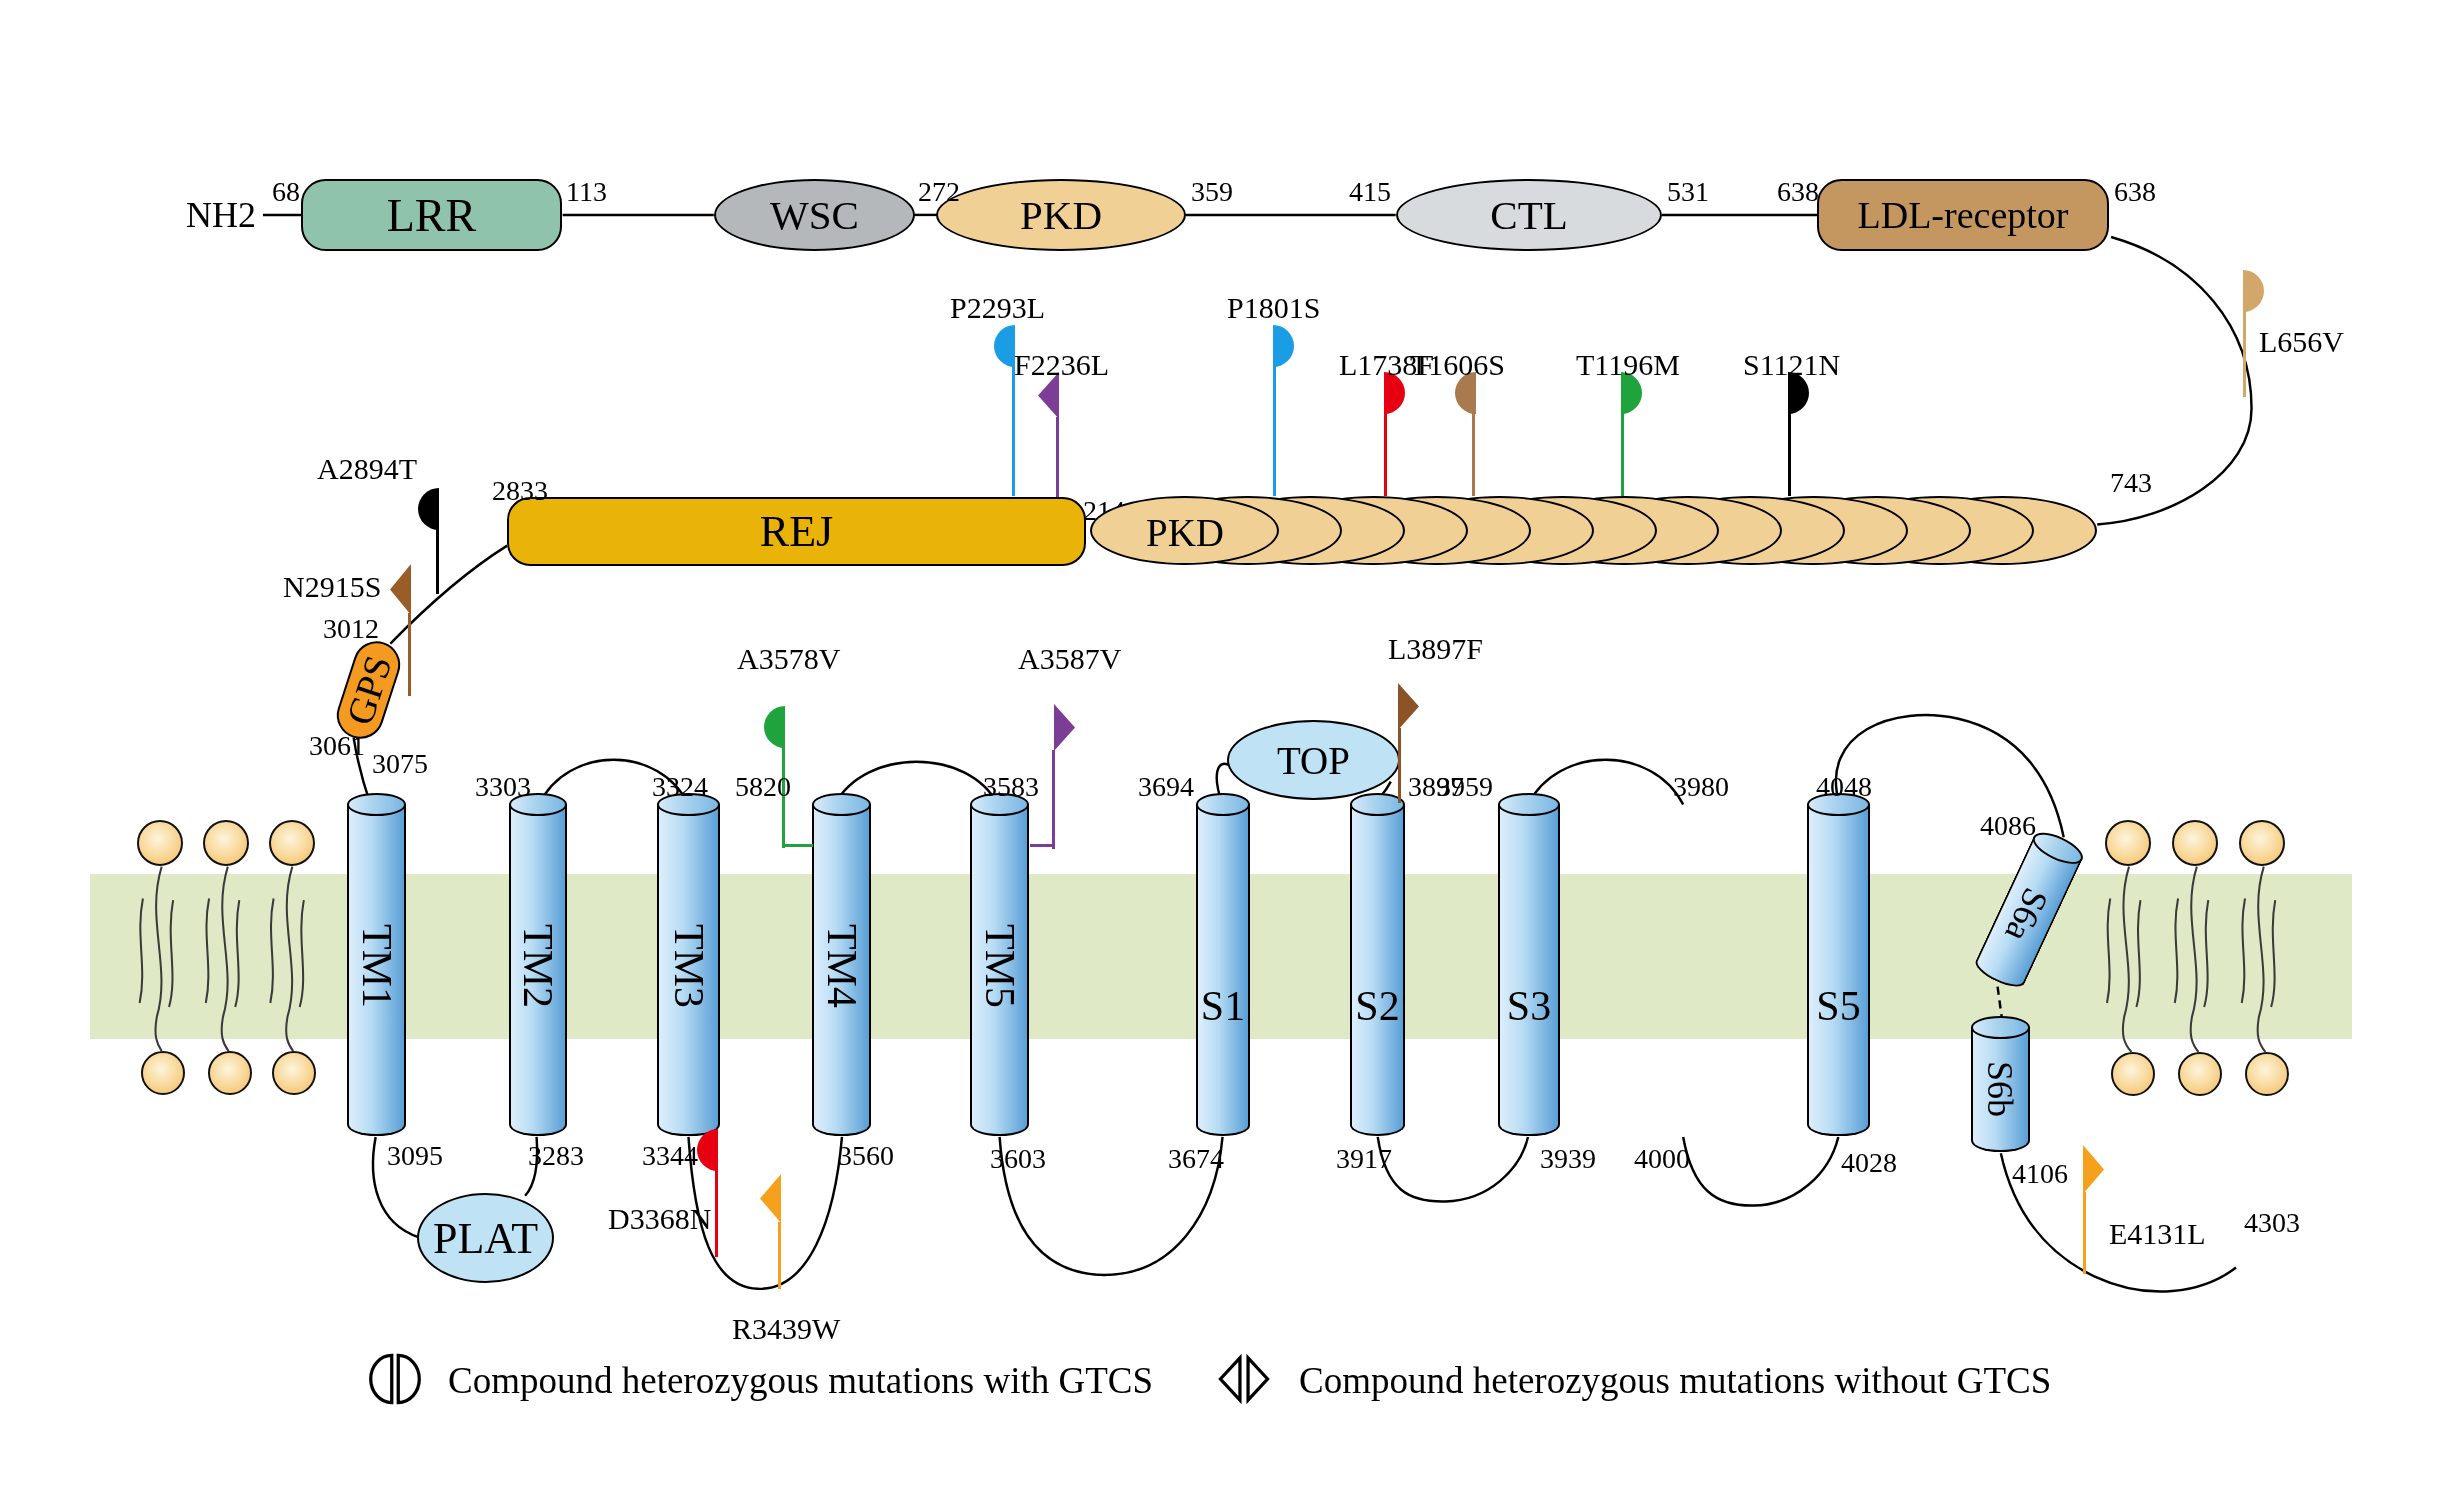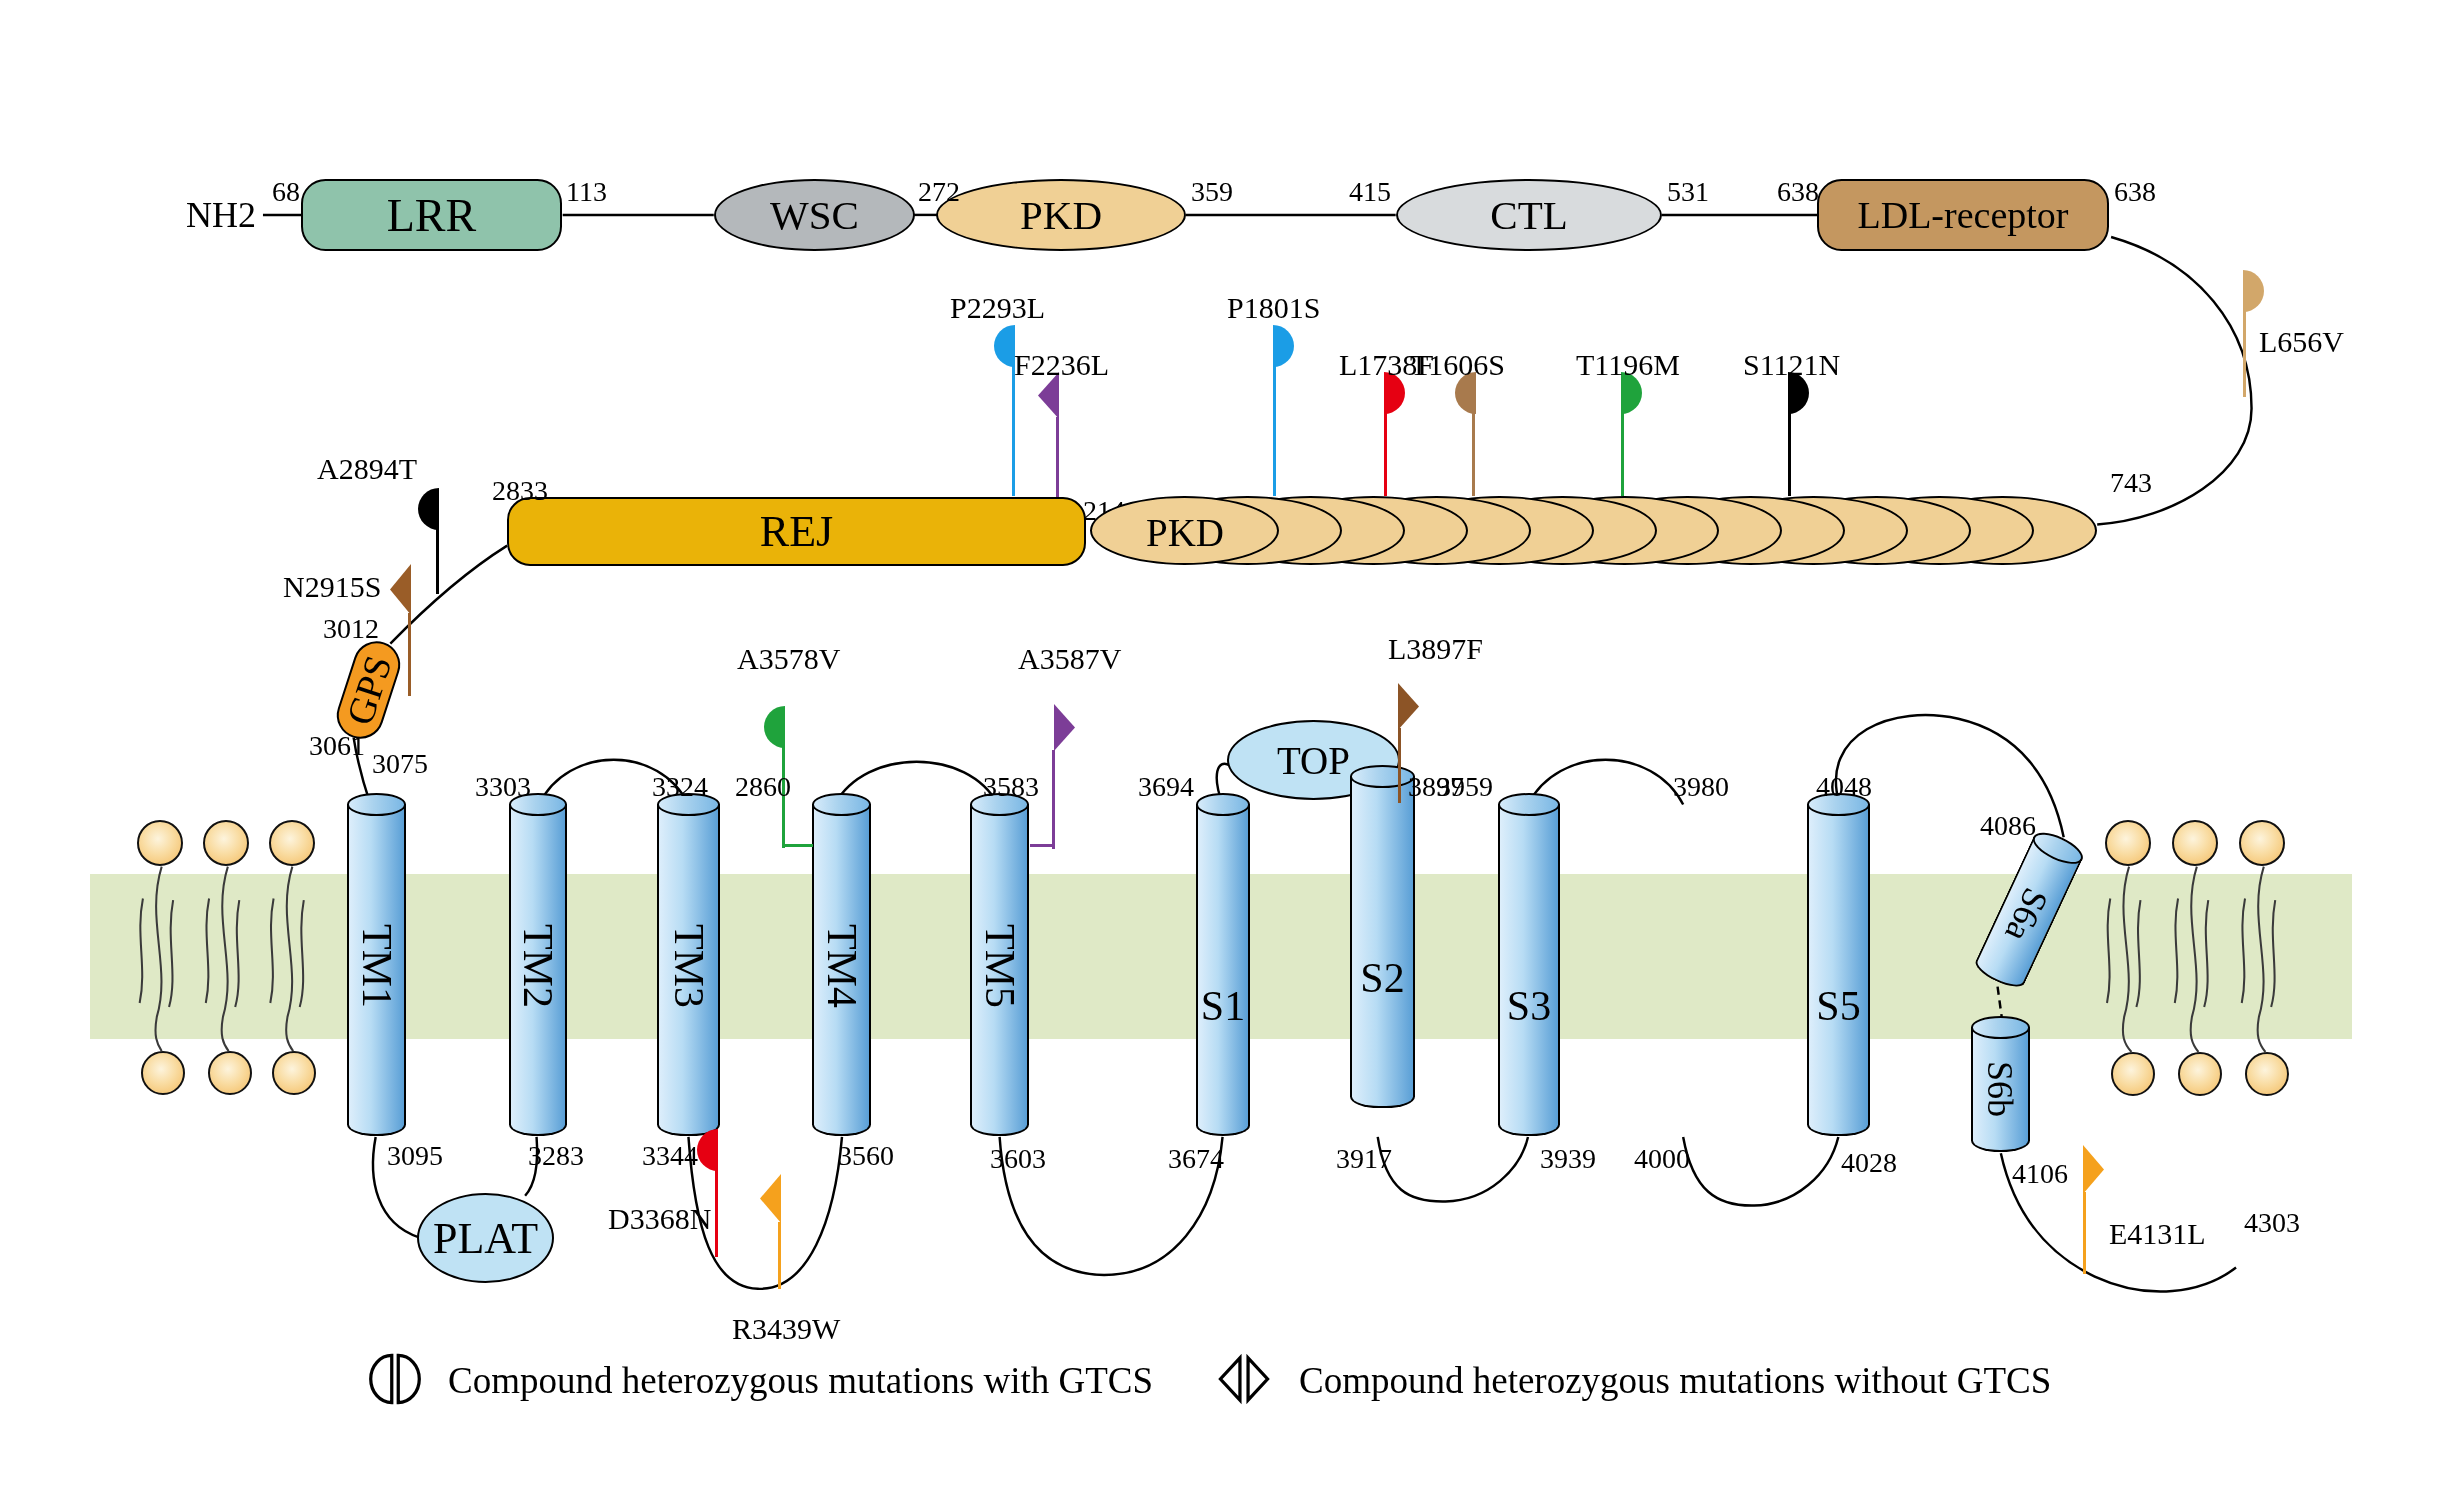--- a/index.html
+++ b/index.html
@@ -203,39 +203,39 @@
       </div>
     </div>
     <div class="num" style="left: 652px; top: 771px;">3324</div>
     <div class="num" style="left: 642px; top: 1140px;">3344</div>
     <div class="cyl" style="left: 812px; top: 804px; width: 59px; height: 332px;">
       <div class="cap"></div>
       <div class="cpoint" style="left: 50%; top: 162px;">
         <span style="font: 42px &quot;Liberation Serif&quot;, serif; transform: rotate(90deg);">TM4</span>
       </div>
     </div>
-    <div class="num" style="left: 735px; top: 771px;">2860</div>
+    <div class="num" style="left: 735px; top: 771px;">5820</div>
     <div class="num" style="left: 838px; top: 1140px;">3560</div>
     <div class="cyl" style="left: 970px; top: 804px; width: 59px; height: 332px;">
       <div class="cap"></div>
       <div class="cpoint" style="left: 50%; top: 162px;">
         <span style="font: 42px &quot;Liberation Serif&quot;, serif; transform: rotate(90deg);">TM5</span>
       </div>
     </div>
     <div class="num" style="left: 983px; top: 771px;">3583</div>
     <div class="num" style="left: 990px; top: 1143px;">3603</div>
     <div class="cyl" style="left: 1196px; top: 804px; width: 54px; height: 332px;">
       <div class="cap"></div>
       <div class="cpoint" style="left: 50%; top: 202px;">
         <span style="font: 42px &quot;Liberation Serif&quot;, serif;">S1</span>
       </div>
     </div>
     <div class="num" style="left: 1138px; top: 771px;">3694</div>
     <div class="num" style="left: 1168px; top: 1143px;">3674</div>
-    <div class="cyl" style="left: 1350px; top: 776px; width: 65px; height: 332px;">
+    <div class="cyl" style="left: 1350px; top: 804px; width: 55px; height: 332px;">
       <div class="cap"></div>
       <div class="cpoint" style="left: 50%; top: 202px;">
         <span style="font: 42px &quot;Liberation Serif&quot;, serif;">S2</span>
       </div>
     </div>
     <div class="num" style="left: 1408px; top: 771px;">3897</div>
     <div class="num" style="left: 1336px; top: 1143px;">3917</div>
     <div class="cyl" style="left: 1498px; top: 804px; width: 62px; height: 332px;">
       <div class="cap"></div>
       <div class="cpoint" style="left: 50%; top: 202px;">

